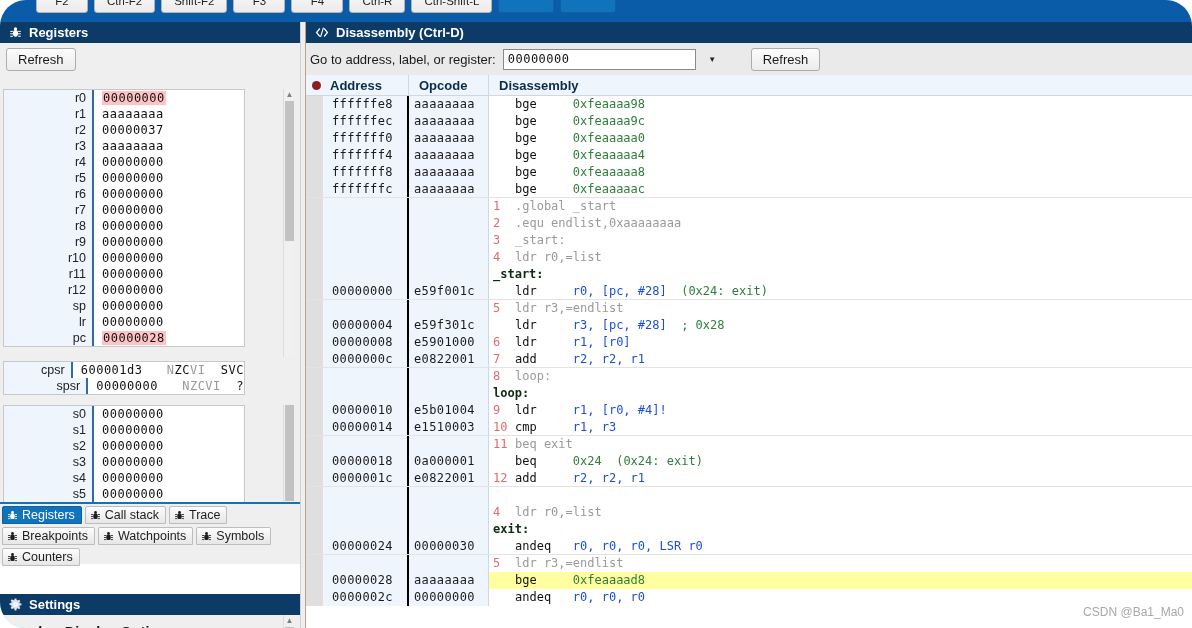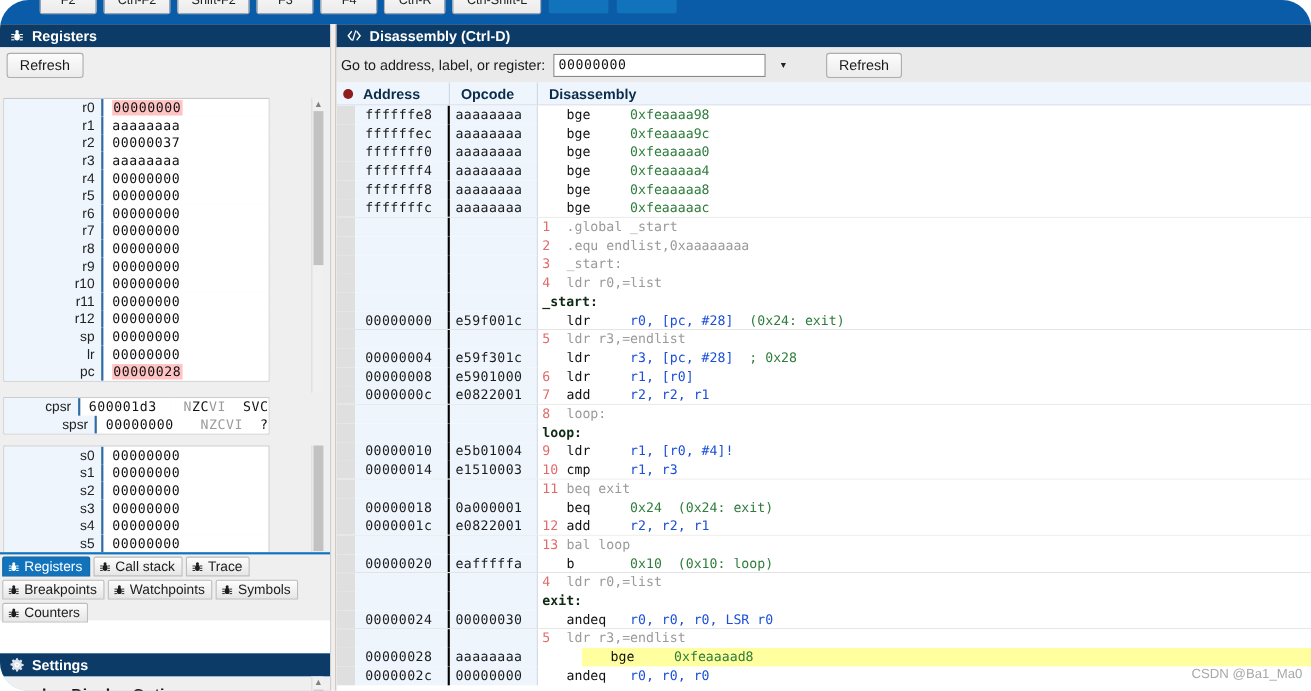--- a/index.html
+++ b/index.html
@@ -182,21 +182,21 @@
     border-right: 2px solid #000000;
   }
   .d-op {
     width: 80px; flex: 0 0 80px; background: #eef5fd; color: #1a1a1a;
     padding-left: 5px; letter-spacing: .4px;
     border-right: 1px solid #cfd8e2;
   }
   .d-text { flex: 1; background: #ffffff; padding-left: 4px; white-space: pre; }
   .drow.src .d-text { color: #9a9a9a; }
   .drow.src .lineno { color: #e06b6b; display: inline-block; width: 22px; }
-  .drow.highlight .d-text { background: #ffffa0; margin-left: 40px; }
+  .drow.highlight .d-text { background: #ffffa0; }
   .drow.sep { border-bottom: 1px solid #e3e3e3; }
   .mn { color: #111; }
   .rg { color: #1b4fd8; }
   .num { color: #2f7d3c; }
   .lbl-b { color: #0e2a13; font-weight: bold; }
   .cm { color: #2f7d3c; }
 
   .watermark {
     position: absolute; right: 8px; bottom: 9px;
     font-size: 12px; color: #a8a8a8;
@@ -690,27 +690,20 @@
         <div class="drow sep">
           <div class="d-gutter"></div>
           <div class="d-addr">0000001c</div>
           <div class="d-op">e0822001</div>
           <div class="d-text"><span class="lineno" style="color:#e06b6b;display:inline-block;width:22px;">12</span><span class="mn">add     </span><span class="rg">r2, r2, r1</span></div>
         </div>
         <div class="drow src">
           <div class="d-gutter"></div>
           <div class="d-addr"></div>
           <div class="d-op"></div>
-          <div class="d-text"><span class="lineno">13</span>bal loop</div>
-        </div>
-        <div class="drow sep">
-          <div class="d-gutter"></div>
-          <div class="d-addr">00000020</div>
-          <div class="d-op">eafffffa</div>
-          <div class="d-text"><span style="display:inline-block;width:22px;"></span><span class="mn">b       </span><span class="num">0x10</span>  <span class="cm">(0x10: loop)</span></div>
         </div>
         <div class="drow src">
           <div class="d-gutter"></div>
           <div class="d-addr"></div>
           <div class="d-op"></div>
           <div class="d-text"><span class="lineno">4</span>ldr r0,=list</div>
         </div>
         <div class="drow">
           <div class="d-gutter"></div>
           <div class="d-addr"></div>

